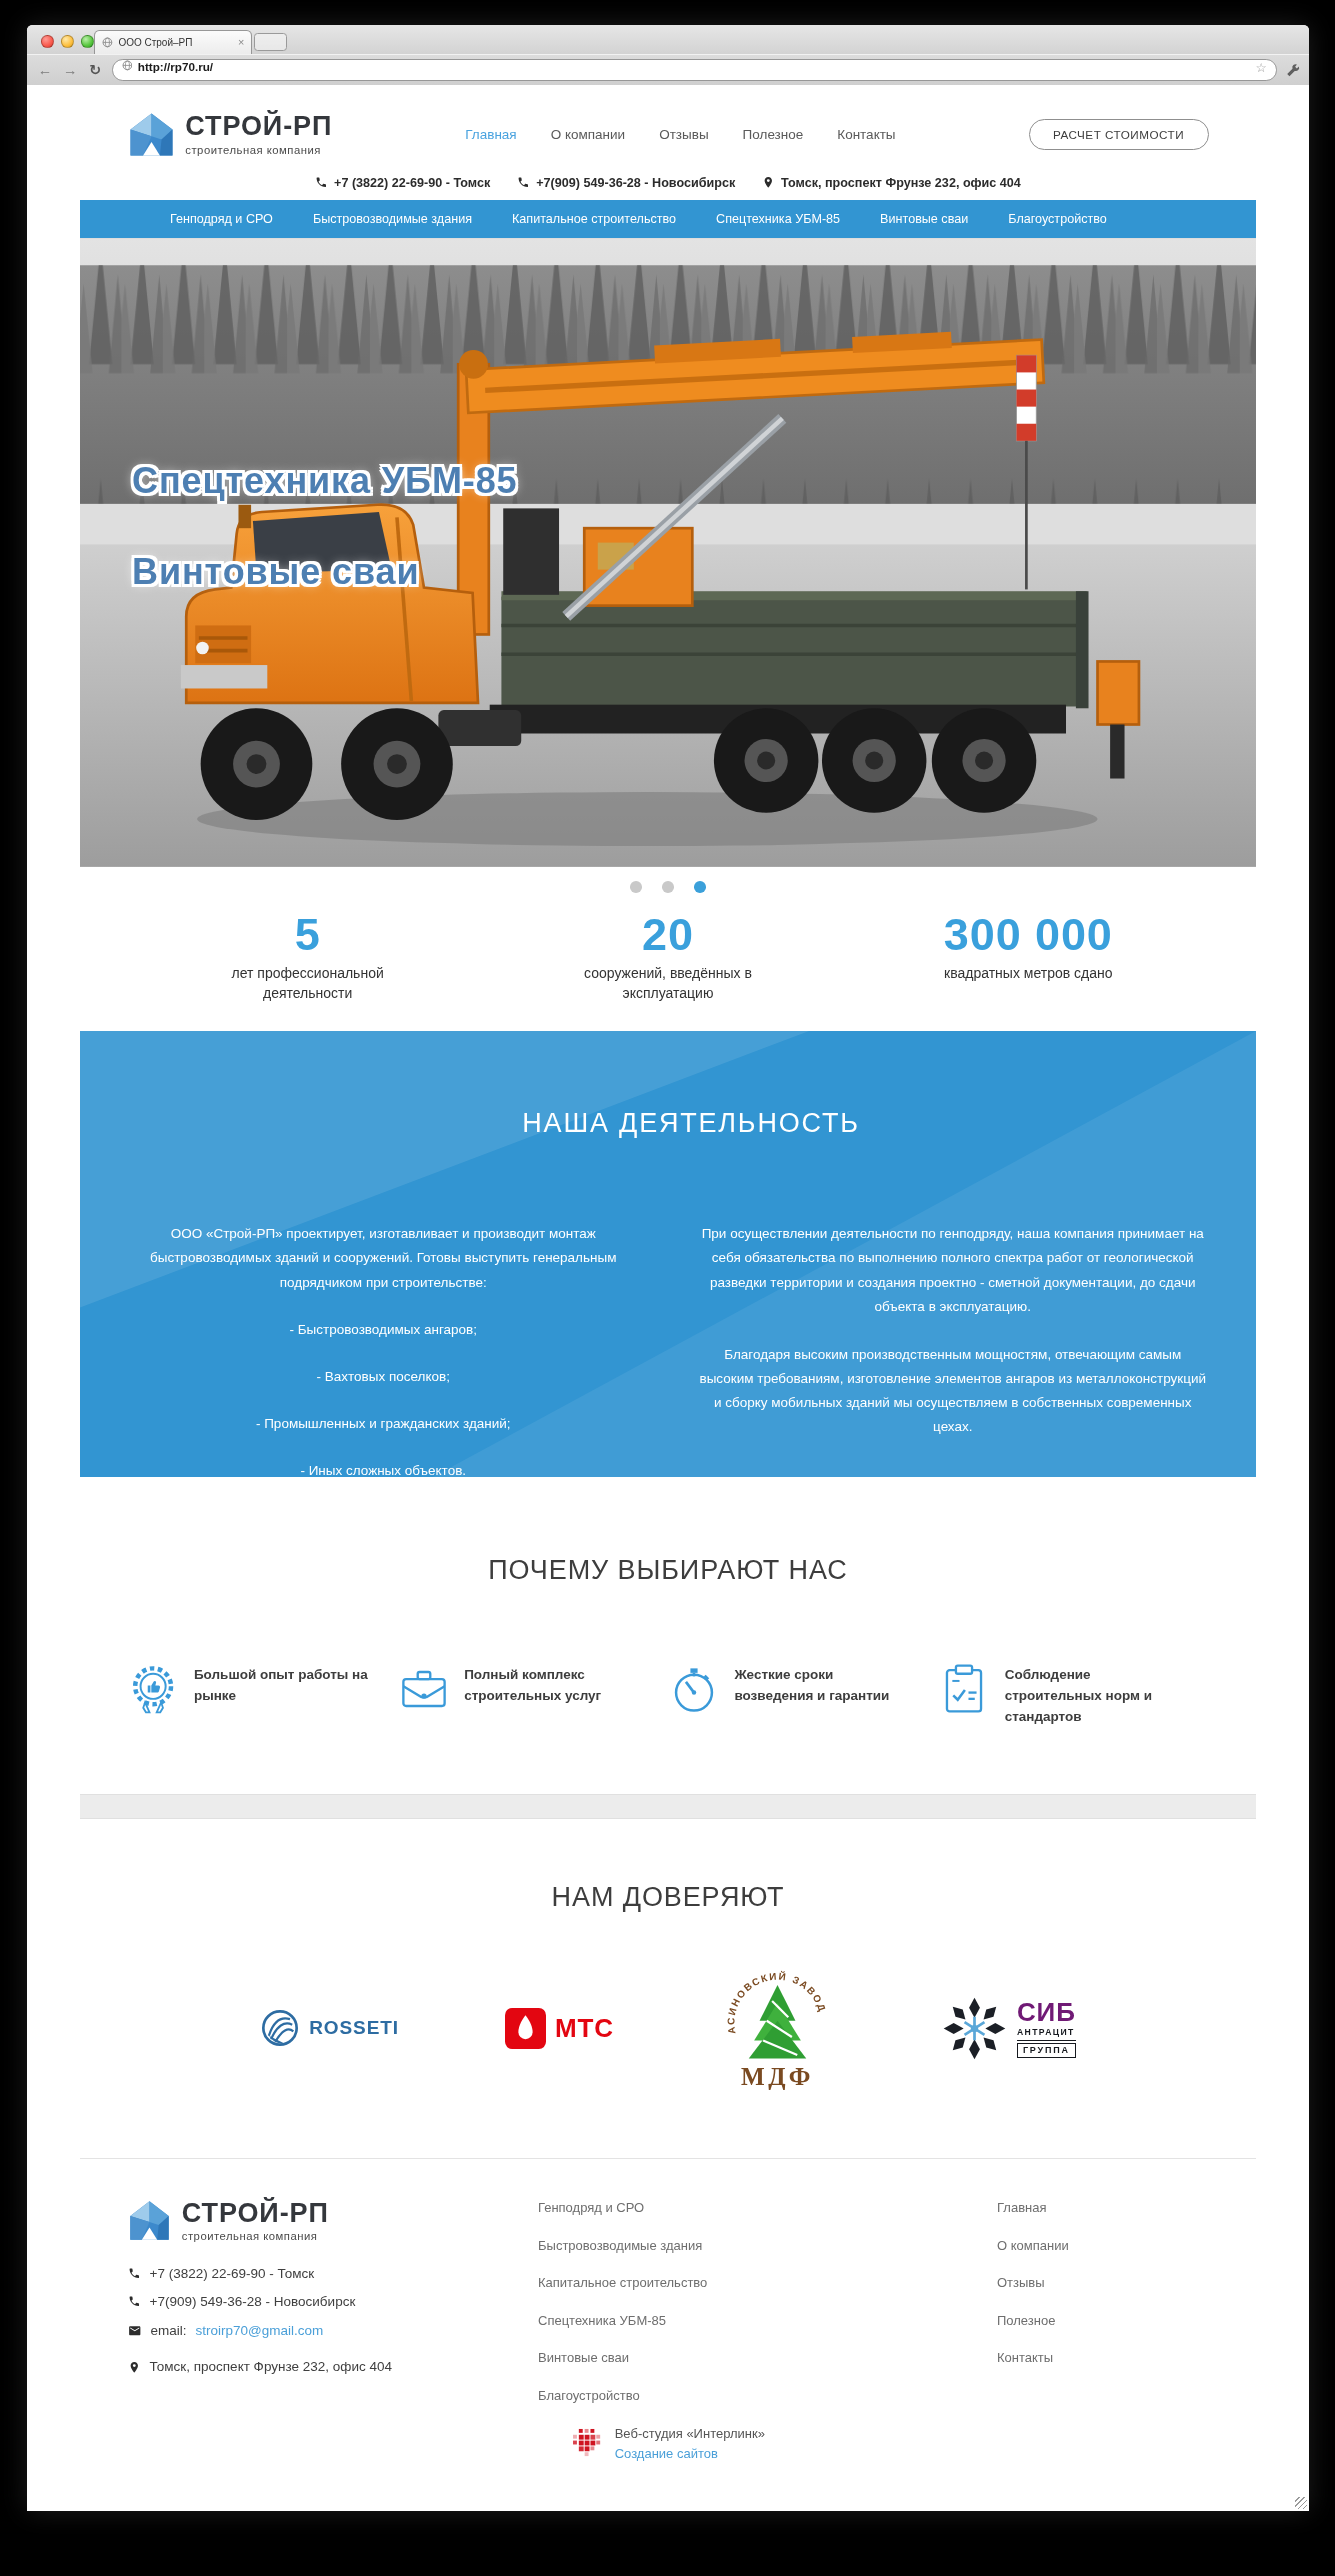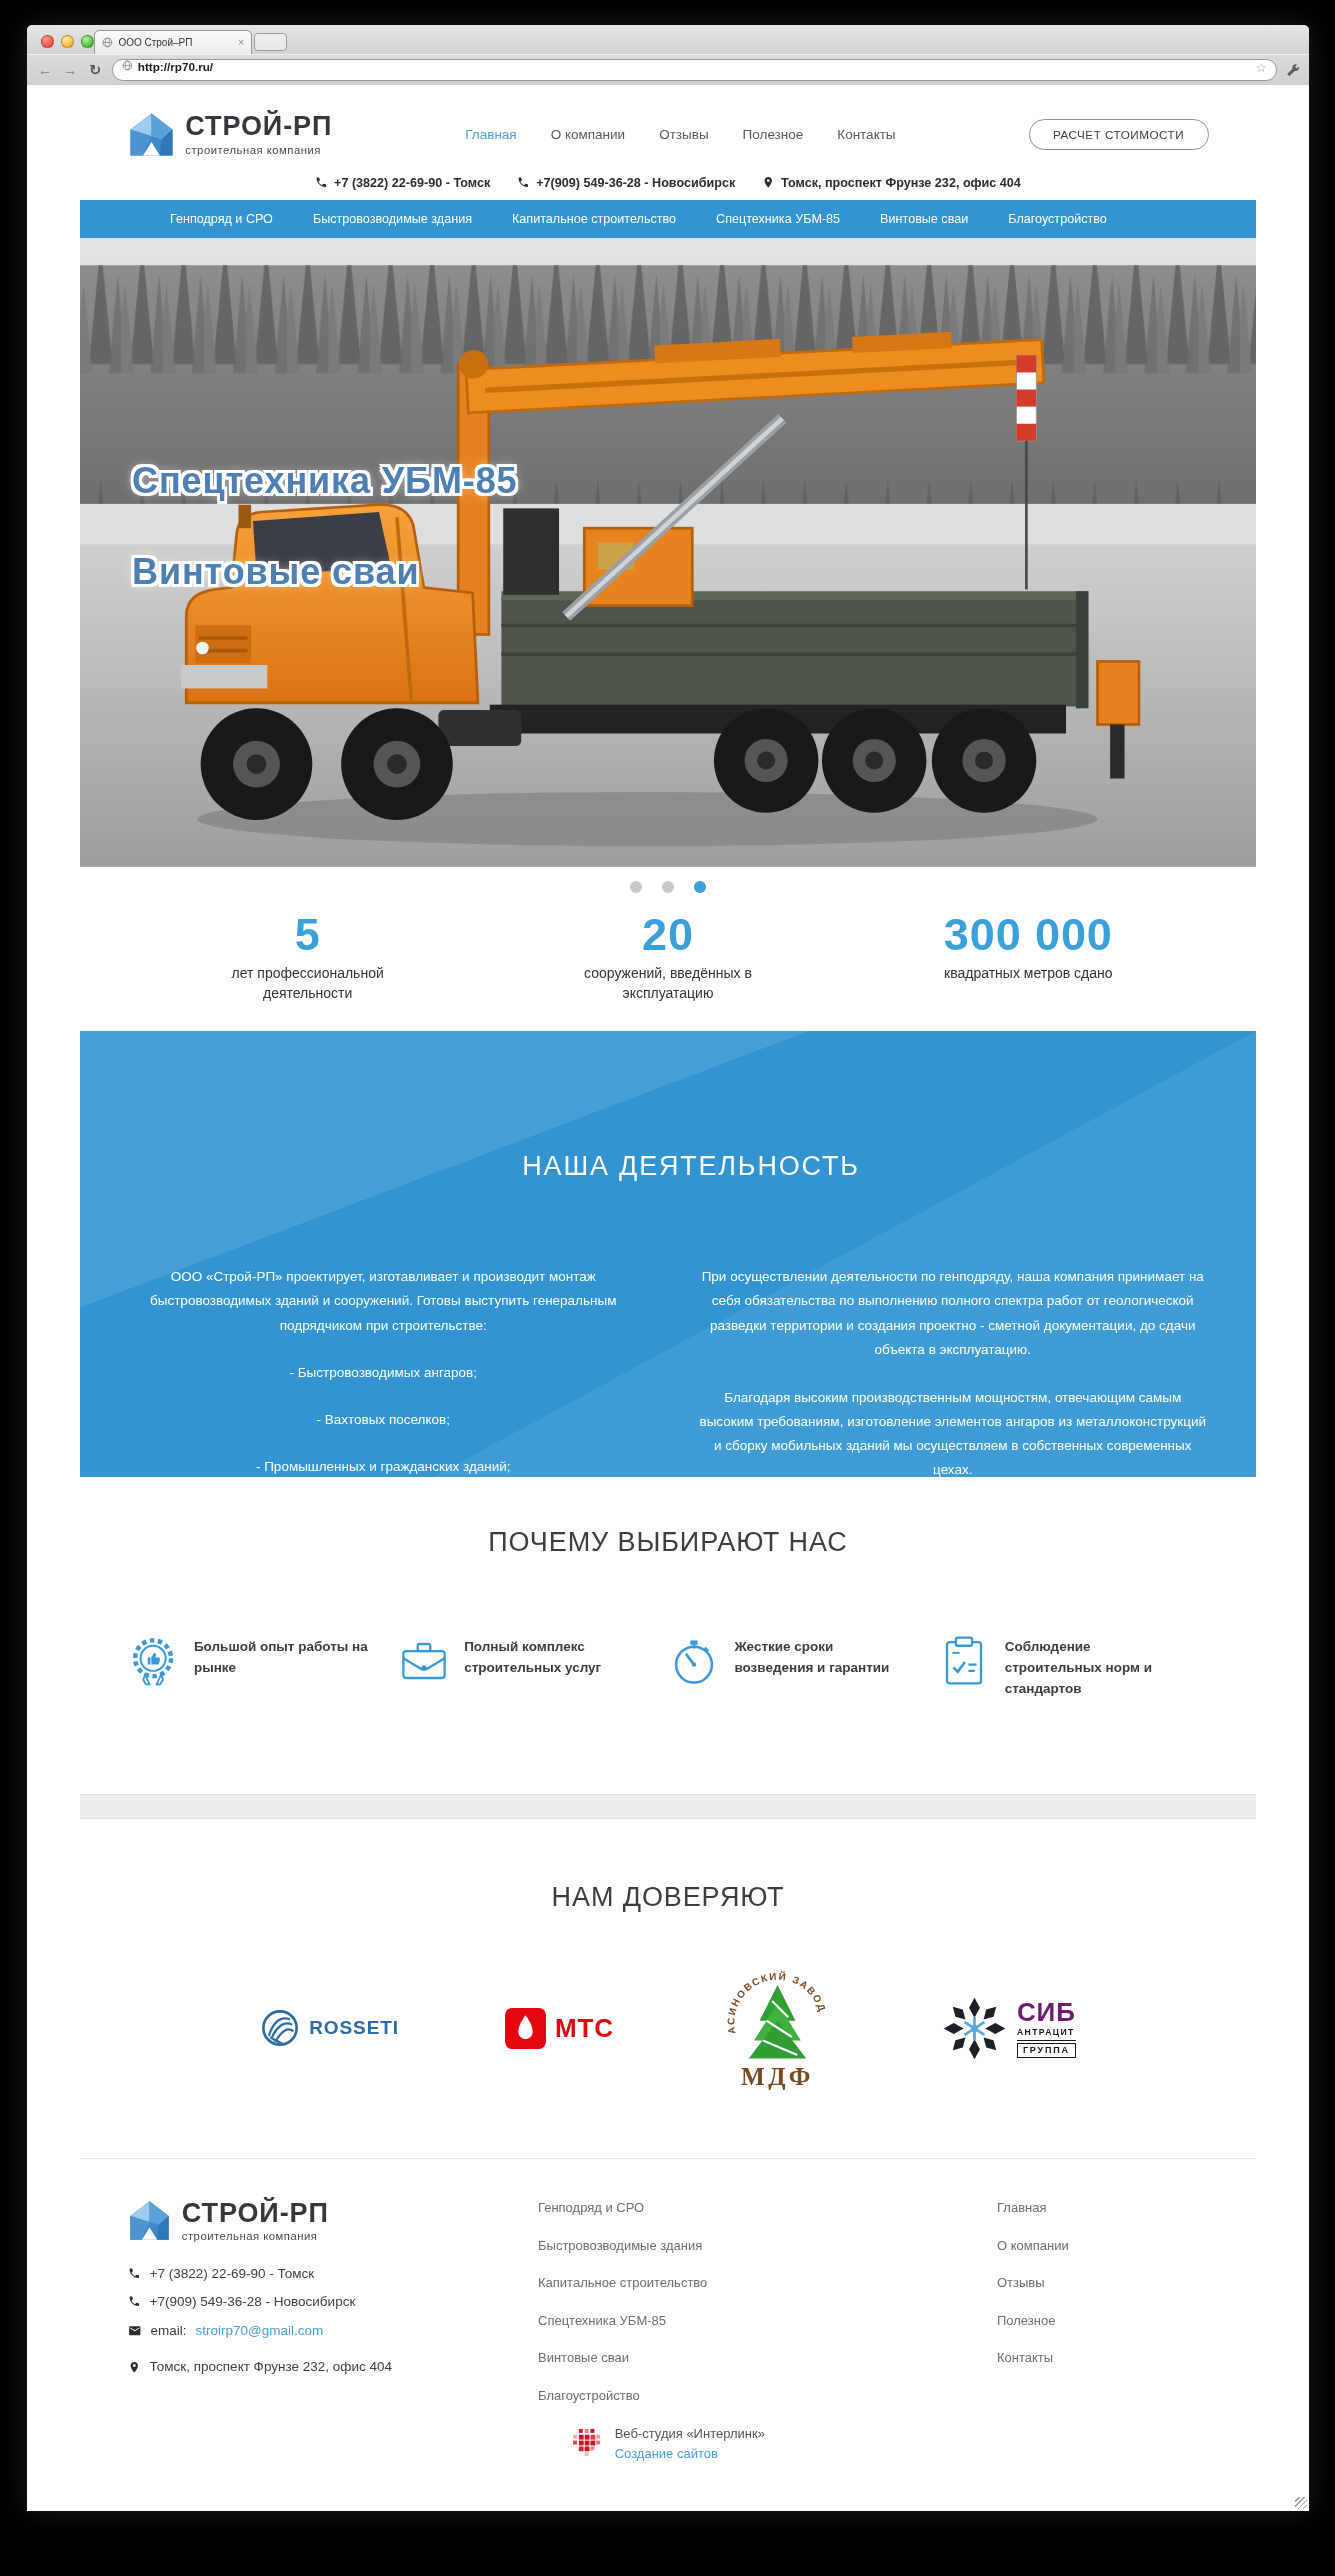--- a/index.html
+++ b/index.html
@@ -54,28 +54,28 @@
   .dot{width:11.7px;height:11.7px;border-radius:50%;background:#c9c9c9;cursor:pointer;}
   .dot.active{background:#3ba0da;}
   .statrow{display:flex;padding-top:45px;}
   .stat{flex:1;text-align:center;}
   .stat .v{font-size:45px;font-weight:700;color:#3aa0dc;letter-spacing:0.9px;line-height:1;}
   .stat .l{font-size:14px;color:#333;font-weight:500;line-height:1.4;margin:7.2px auto 0;width:225px;}
   
   .activity{height:446px;background:#3295d2;position:relative;overflow:hidden;color:#fff;}
   .deco1{position:absolute;inset:0;background:rgba(255,255,255,.10);clip-path:polygon(0 0,62% 0,0 62%);}
   .deco2{position:absolute;inset:0;background:rgba(255,255,255,.07);clip-path:polygon(100% 0,100% 100%,30% 100%);}
-  .activity .title{position:relative;text-align:center;padding-top:120px;font-size:27px;letter-spacing:1.8px;font-weight:400;margin-left:46px;}
+  .activity .title{position:relative;text-align:center;padding-top:77px;font-size:27px;letter-spacing:1.8px;font-weight:400;margin-left:46px;}
   .acols{position:relative;display:flex;gap:58px;margin-top:83px;text-align:center;}
   .acol{flex:1;font-size:13.5px;font-weight:500;line-height:1.8;}
   .acol p{margin:0 0 23.4px 0;}
   .acol .li{margin-bottom:22.5px;}
   
   .why{height:317px;}
-  .why .title{text-align:center;padding-top:50px;font-size:27px;color:#3d3d3d;letter-spacing:0.9px;font-weight:400;}
+  .why .title{text-align:center;padding-top:78px;font-size:27px;color:#3d3d3d;letter-spacing:0.9px;font-weight:400;}
   .feats{display:flex;margin-top:77px;}
   .feat{flex:1;display:flex;gap:14.4px;padding-right:23.4px;}
   .feat svg{flex-shrink:0;}
   .feat .fl{font-size:13.5px;font-weight:600;color:#3d3d3d;line-height:1.55;padding-top:1.8px;}
   .band{height:23.4px;background:#ececec;border-top:0.9px solid #e0e0e0;border-bottom:0.9px solid #e0e0e0;}
   
   .trust{height:339px;}
   .trust .title{text-align:center;padding-top:63px;font-size:27px;color:#3d3d3d;letter-spacing:0.9px;font-weight:400;}
   .brands{display:flex;justify-content:center;align-items:center;gap:106px;margin-top:52px;}
   .brand{display:flex;align-items:center;gap:9px;}

